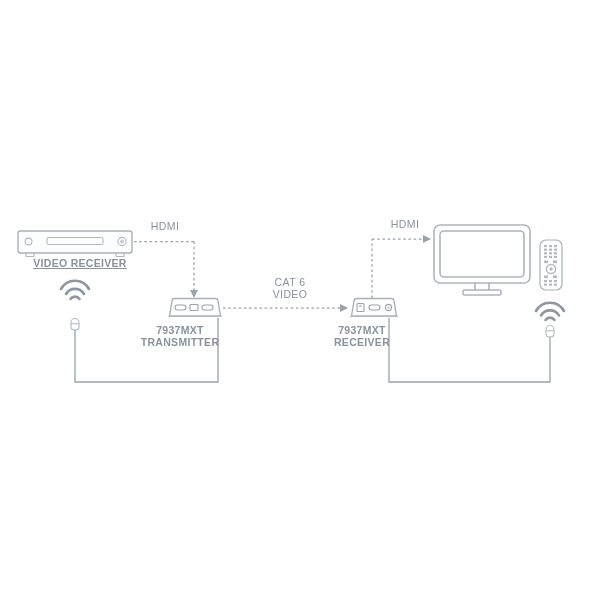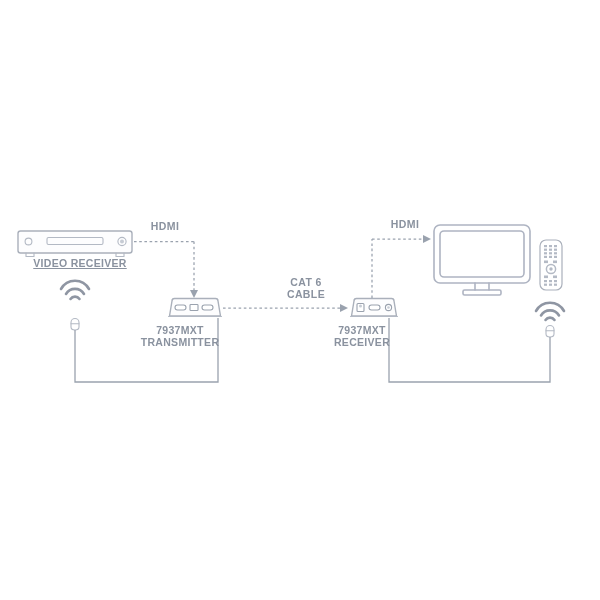--- a/index.html
+++ b/index.html
@@ -96,21 +96,21 @@
     white-space: pre;
     line-height: 1.12;
     text-align: center;
     user-select: none;
   }
   .label-device {
     font-size: 10.5px;
   }
   .label-conn {
     font-size: 10.5px;
-    font-weight: 700;
+    font-weight: 400;
     letter-spacing: 0.4px;
   }
   #label-video-receiver {
     left: 12px;
     top: 258px;
     width: 136px;
     text-decoration: underline;
   }
   #label-transmitter {
     left: 118px;
@@ -126,21 +126,21 @@
     left: 120px;
     top: 221px;
     width: 90px;
   }
   #label-hdmi-right {
     left: 360px;
     top: 219px;
     width: 90px;
   }
   #label-cat6 {
-    left: 256px;
+    left: 240px;
     top: 277px;
     width: 100px;
   }
 </style>
 </head>
 <body>
 
 <div id="diagram-root">
 
   <svg id="diagram-svg" viewBox="0 0 600 600">
@@ -281,15 +281,15 @@
   <div class="label label-device" id="label-video-receiver">VIDEO RECEIVER</div>
 
   <div class="label label-device" id="label-transmitter"><span>7937MXT</span><br><span>TRANSMITTER</span></div>
 
   <div class="label label-device" id="label-receiver"><span>7937MXT</span><br><span>RECEIVER</span></div>
 
   <div class="label label-conn" id="label-hdmi-left">HDMI</div>
 
   <div class="label label-conn" id="label-hdmi-right">HDMI</div>
 
-  <div class="label label-conn" id="label-cat6"><span>CAT 6</span><br><span>CABLE</span></div>
+  <div class="label label-conn" id="label-cat6"><span>CAT 6</span><br><span>VIDEO</span></div>
 
 </div>
 
 </body></html>

